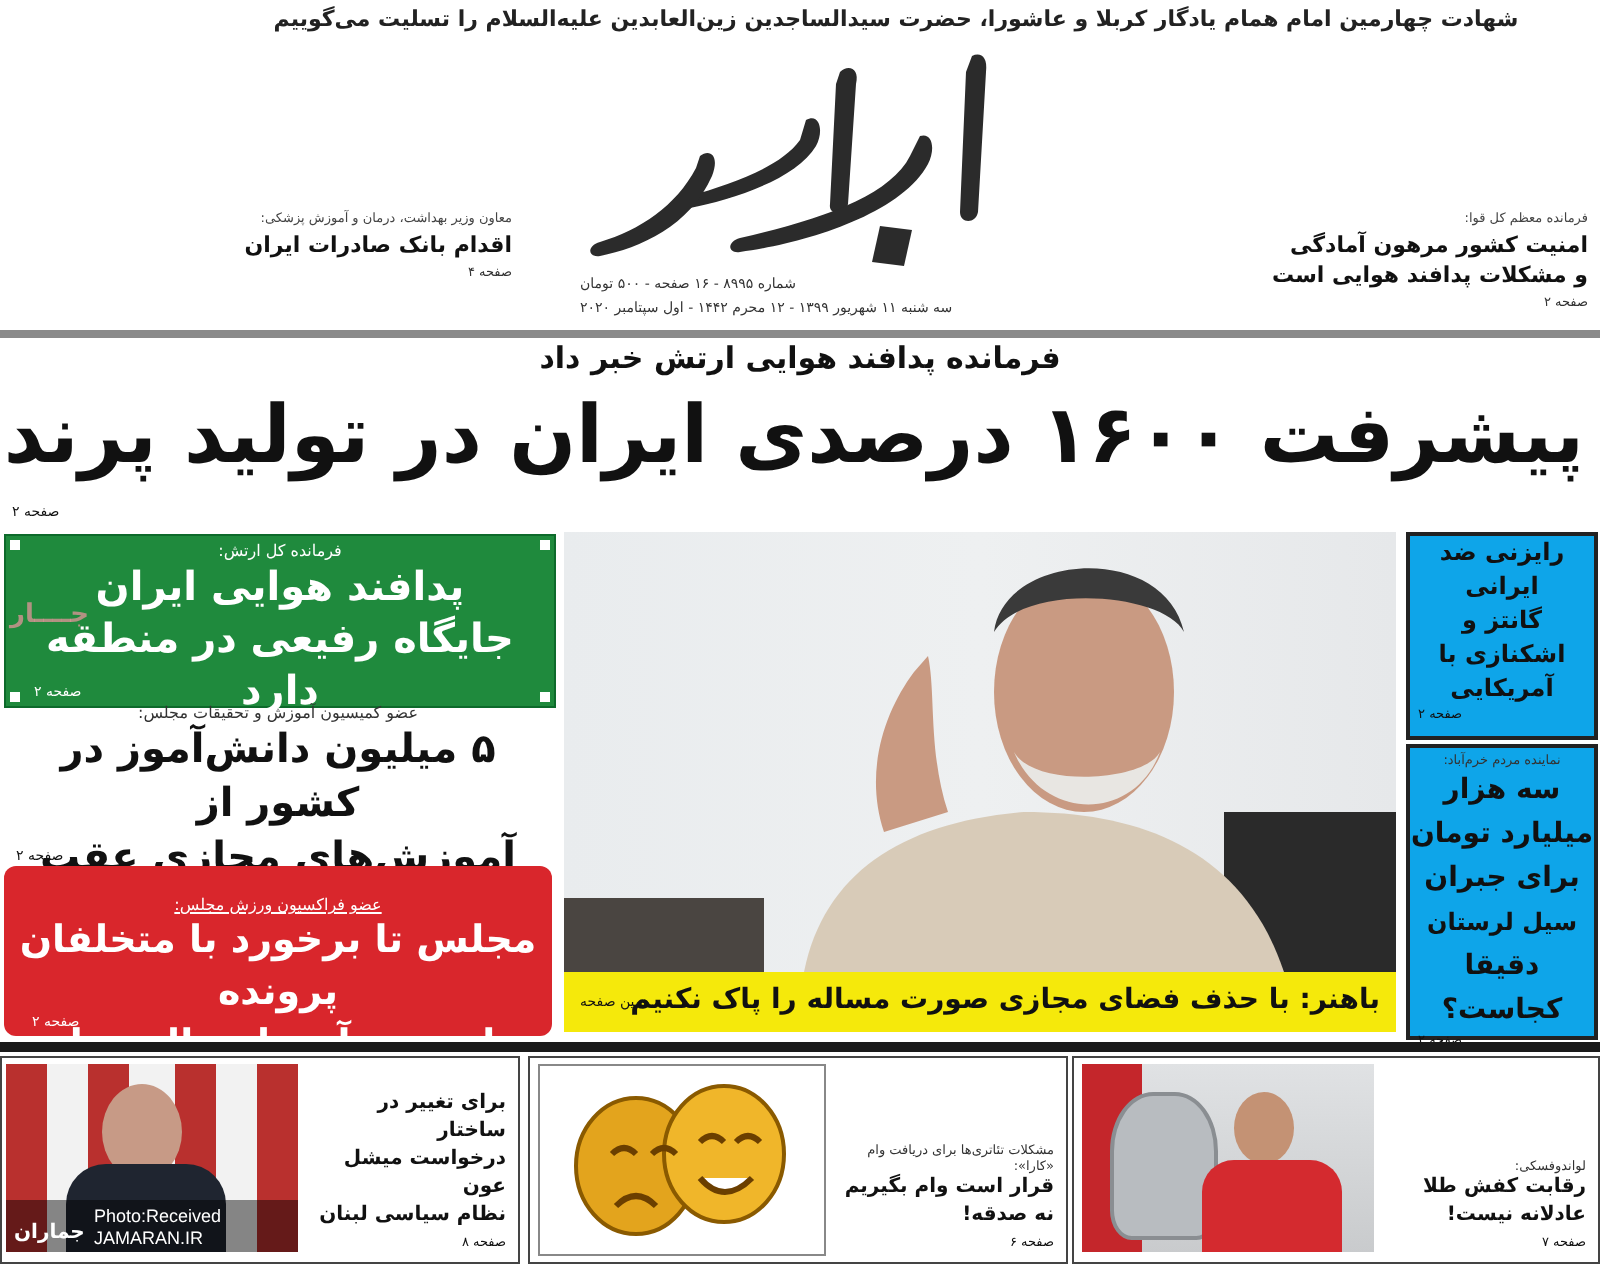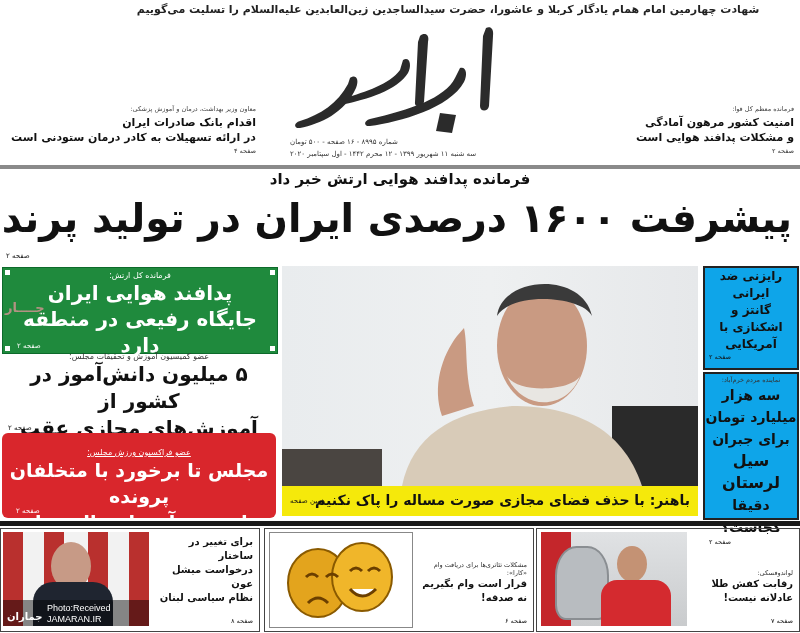--- a/index.html
+++ b/index.html
@@ -37,21 +37,21 @@
   .rbox{left:703px;width:92px;border:2px solid #222;text-align:center;background:#0ea5e9;}
   .rbox .k{font-size:6.5px;color:#333;margin-top:2px;}
   .rbox .h{font-weight:900;font-size:12px;line-height:17px;}
   .rbox .pg{font-size:6.5px;text-align:left;padding-left:4px;}
   .bottomrule{top:521px;left:0;width:800px;height:5px;background:#1a1a1a;}
   .bcell{top:528px;height:102px;border:1px solid #444;}
   .bphoto{position:absolute;top:3px;height:94px;overflow:hidden;}
   .btext{position:absolute;bottom:6px;font-size:7px;text-align:right;}
   .btext .h{font-size:10px;font-weight:bold;line-height:14px;}
   .btext .k{font-size:6.5px;color:#333;}
-  .btext .pg{font-size:6.5px;margin-top:12px;}
+  .btext .pg{font-size:6.5px;margin-top:2px;}
 </style>
 </head>
 <body>
 
 <div class="abs topline">شهادت چهارمین امام همام یادگار کربلا و عاشورا، حضرت سیدالساجدین زین‌العابدین علیه‌السلام را تسلیت می‌گوییم</div>
 
 <div class="abs masthead" title="">
   <svg viewBox="0 0 220 115">
     <path d="M196 10 C200 8 204 10 203 18 L199 88 C198 94 190 94 190 88 L193 18 Z" fill="#2b2b2b"></path>
     <path d="M113 42 C120 38 122 48 118 55 C108 72 75 82 55 86 C50 87 50 82 55 80 C75 74 100 66 110 52 Z" fill="#2b2b2b"></path>
@@ -60,21 +60,20 @@
     <path d="M60 60 C65 56 70 60 66 70 C55 95 30 106 10 110 C4 111 3 105 10 103 C30 97 48 85 58 66 Z" fill="#2b2b2b"></path>
     <path d="M150 95 L166 97 L162 115 L146 113 Z" fill="#2b2b2b"></path>
   </svg>
 </div>
 <div class="abs issue" style="top:138px;">شماره ۸۹۹۵ - ۱۶ صفحه - ۵۰۰ تومان</div>
 <div class="abs issue" style="top:150px;">سه شنبه ۱۱ شهریور ۱۳۹۹ - ۱۲ محرم ۱۴۴۲ - اول سپتامبر ۲۰۲۰</div>
 
 <div class="abs side-teaser" style="left:6px;width:250px;text-align:right;">
   <div class="kicker">معاون وزیر بهداشت، درمان و آموزش پزشکی:</div>
   <div class="head">اقدام بانک صادرات ایران</div>
-  <div class="head">در ارائه تسهیلات به کادر درمان ستودنی است</div>
   <div class="pg">صفحه ۴</div>
 </div>
 
 <div class="abs side-teaser" style="right:6px;width:200px;text-align:right;">
   <div class="kicker">فرمانده معظم کل قوا:</div>
   <div class="head">امنیت کشور مرهون آمادگی</div>
   <div class="head">و مشکلات پدافند هوایی است</div>
   <div class="pg">صفحه ۲</div>
 </div>
 
@@ -130,21 +129,21 @@
   <div class="h">رایزنی ضد ایرانی</div>
   <div class="h">گانتز و اشکنازی با</div>
   <div class="h">آمریکایی</div>
   <div class="pg">صفحه ۲</div>
 </div>
 <div class="abs rbox" style="top:372px;height:144px;">
   <div class="k">نماینده مردم خرم‌آباد:</div>
   <div class="h" style="font-size:14px;line-height:22px;">سه هزار</div>
   <div class="h" style="font-size:14px;line-height:22px;">میلیارد تومان</div>
   <div class="h" style="font-size:14px;line-height:22px;">برای جبران</div>
-  <div class="h" style="font-size:16px;line-height:22px;">سیل لرستان</div>
+  <div class="h" style="font-size:12px;line-height:22px;">سیل لرستان</div>
   <div class="h" style="font-size:14px;line-height:22px;">دقیقا کجاست؟</div>
   <div class="pg">صفحه ۲</div>
 </div>
 
 <div class="abs bottomrule"></div>
 
 <div class="abs bcell" style="left:0;width:258px;">
   <div class="bphoto" style="left:2px;width:146px;background:linear-gradient(90deg,#b9302e 0 14%,#f2f2f2 14% 28%,#b9302e 28% 42%,#f2f2f2 42% 58%,#b9302e 58% 72%,#f2f2f2 72% 86%,#b9302e 86% 100%);">
     <div style="position:absolute;left:48px;top:10px;width:40px;height:48px;border-radius:50%;background:#c79a86;"></div>
     <div style="position:absolute;left:30px;top:50px;width:80px;height:50px;background:#1f2530;border-radius:20px 20px 0 0;"></div>

